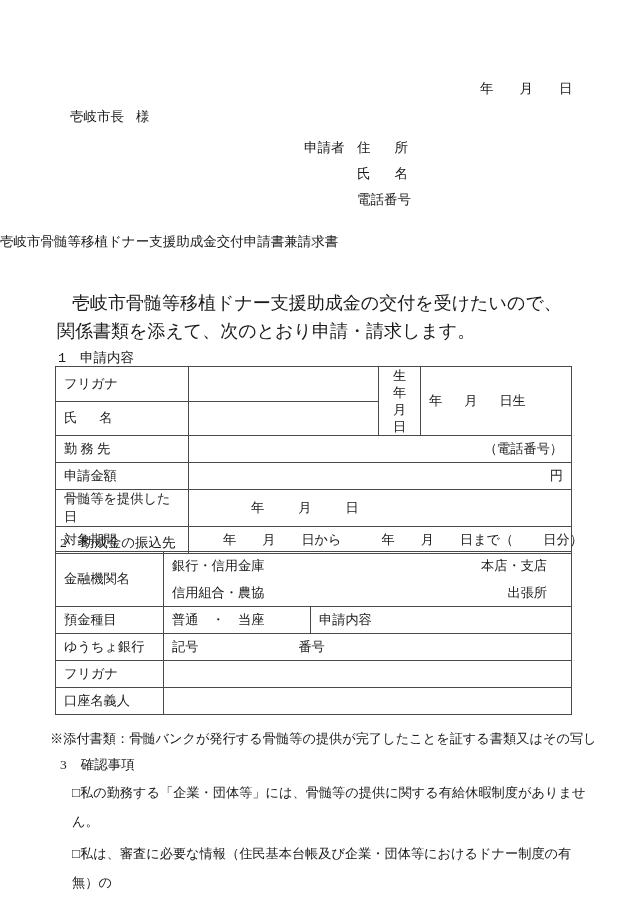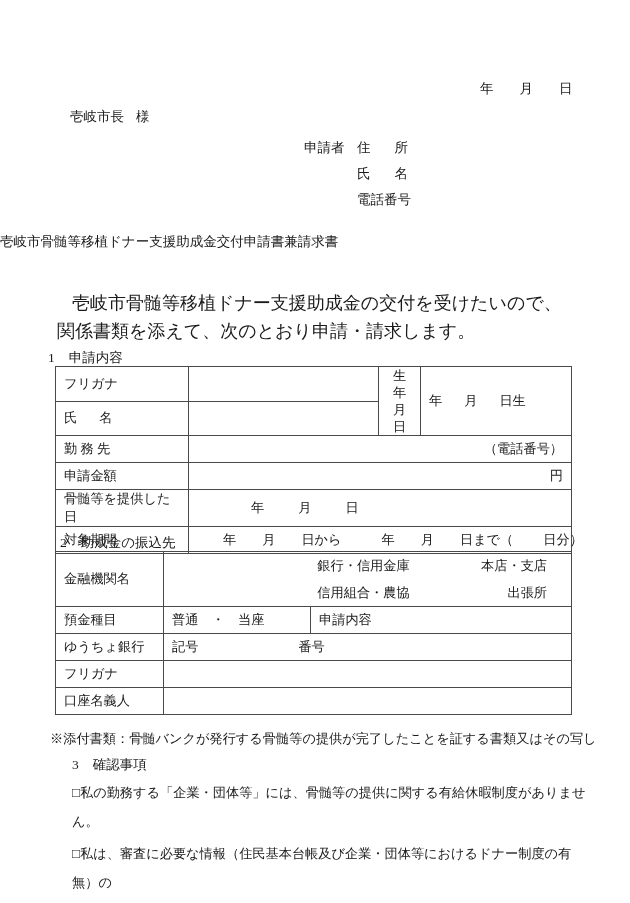--- a/index.html
+++ b/index.html
@@ -72,23 +72,23 @@
     left: 57px; top: 289px;
     width: 520px;
     font-size: 18px;
     line-height: 28px;
     text-indent: 15px;
   }
 
   .section-head {
     font-size: 13.5px;
   }
-  #sec1-head { left: 48px; top: 349px; }
+  #sec1-head { left: 58px; top: 349px; font-family: Liberation Mono, monospace; }
   #sec2-head { left: 60px; top: 534px; }
-  #sec3-head { left: 72px; top: 756px; }
+  #sec3-head { left: 60px; top: 756px; }
   .section-head .num-gap { display: inline-block; width: 14px; }
 
   .attach-note {
     left: 50px; top: 730px;
     font-size: 13.2px;
   }
 
   .check-list {
     position: absolute;
     left: 72px; top: 778px;
@@ -147,21 +147,20 @@
     position: absolute;
     left: 0; right: 8px;
     height: 27px;
     line-height: 27px;
   }
   .bank-row.r1 { top: 0; }
   .bank-row.r2 { top: 27px; }
   .bank-mid {
     position: absolute;
     left: 0; width: 100%;
-    text-align: center;
   }
   .bank-end {
     position: absolute;
     right: 8px;
     text-align: right;
   }
   .tall2 { height: 54px; }
 
   .amount-yen { padding-right: 96px; }
   .phone-note { padding-right: 80px; }

